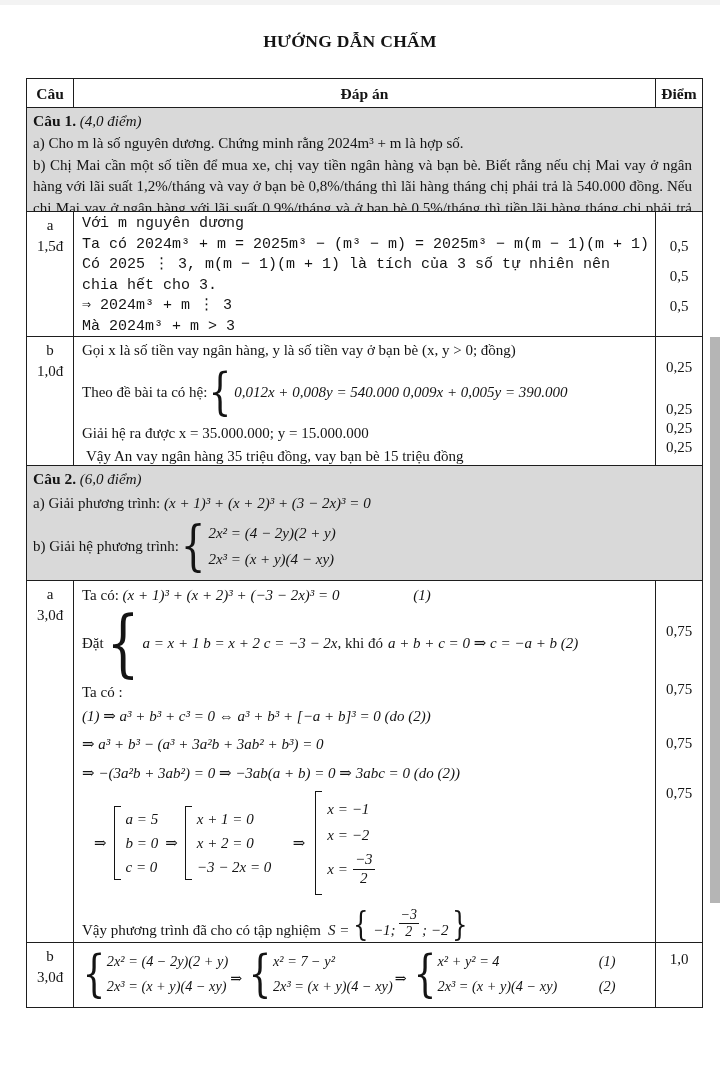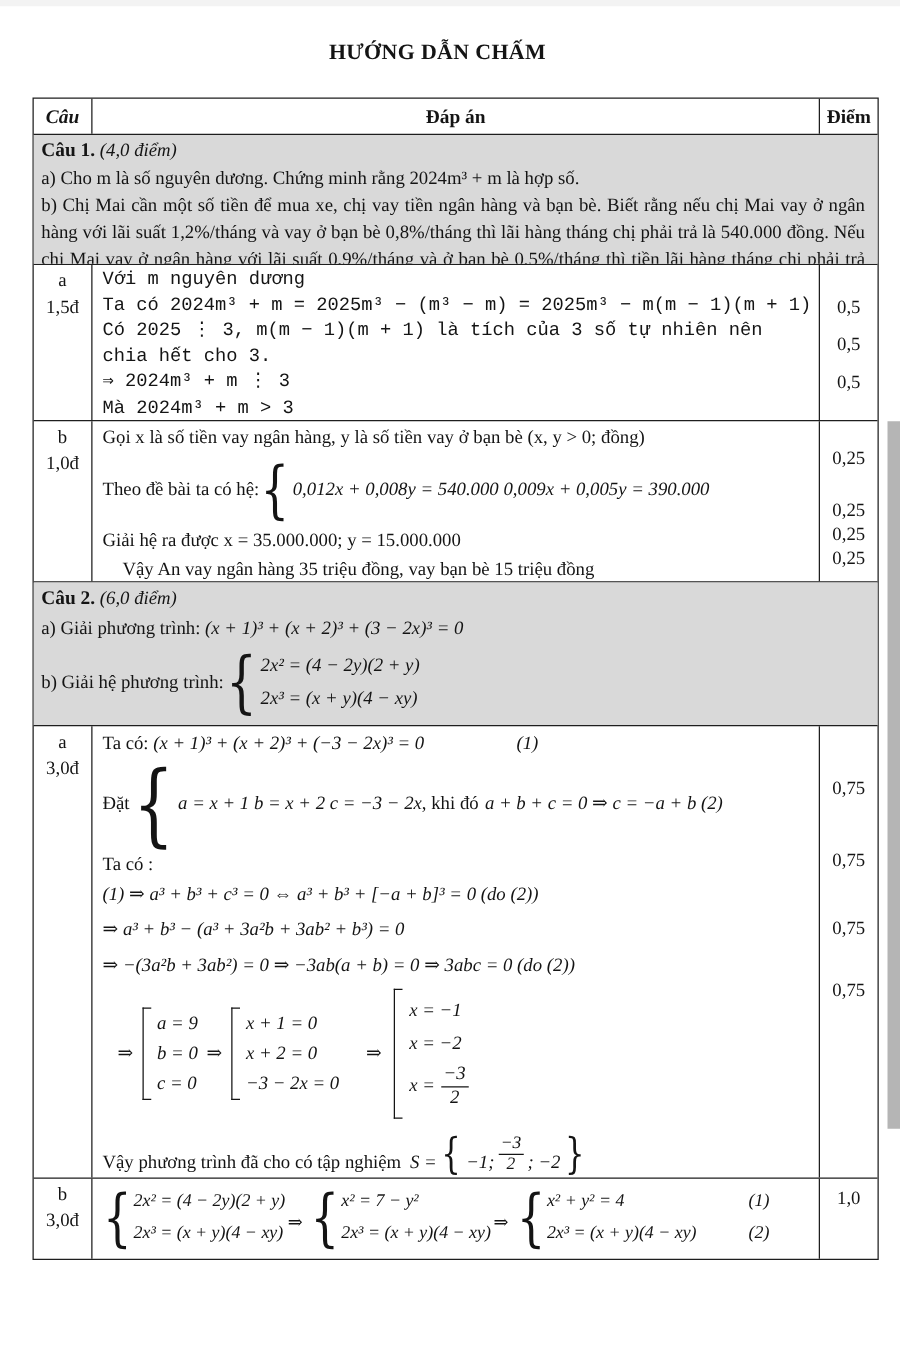--- a/index.html
+++ b/index.html
@@ -29,21 +29,21 @@
   }
   .t-row{display:grid;grid-template-columns:47px 1fr 47px;border-bottom:1.3px solid var(--border);}
   .t-row:last-child{border-bottom:none;}
   .t-row.thick{border-bottom:1.6px solid var(--border);}
   .cell{overflow:hidden;}
   .lab{border-right:1.3px solid var(--border);text-align:center;padding-top:3px;line-height:21px;}
   .scr{border-left:1.3px solid var(--border);position:relative;}
   .scr span{position:absolute;left:0;width:100%;text-align:center;}
   .content{position:relative;padding:2px 4px 0 8px;}
   .hdr{font-weight:bold;text-align:center;padding-top:5px;font-size:15.5px;}
-  .hdr.l{border-right:1.3px solid var(--border);font-style:italic;}
+  .hdr.l{border-right:1.3px solid var(--border);}
   .hdr.r{border-left:1.3px solid var(--border);text-align:center;}
   .qblock{grid-column:1 / span 3;background:var(--block-bg);padding:3px 10px 0 6px;}
   .qhead b{font-size:15.5px;}
   .qhead i{font-size:15px;}
   .stmt{margin-top:2px;}
   .just{text-align:justify;line-height:21.4px;}
   .math{font-style:italic;}
   .lh20 > div{line-height:20.6px;font-family:Liberation Mono, monospace;}
   
   .sys{display:inline-flex;align-items:center;vertical-align:middle;}
@@ -126,21 +126,21 @@
       <div class="abs" style="top:3px;left:8px">Gọi x là số tiền vay ngân hàng, y là số tiền vay ở bạn bè (x, y &gt; 0; đồng)</div>
       <div class="abs" style="top:30px;left:8px;display:flex;align-items:center;">
         <span>Theo đề bài ta có hệ:</span>
         <span class="brace" style="font-size:50px;margin:0 -2px 0 -3px">{</span>
         <span class="eqs" style="line-height:24px">
           <span class="math">0,012x + 0,008y = 540.000</span>
           <span class="math">0,009x + 0,005y = 390.000</span>
         </span>
       </div>
       <div class="abs" style="top:86px;left:8px">Giải hệ ra được x = 35.000.000; y = 15.000.000</div>
-      <div class="abs" style="top:109px;left:24px">Vậy An vay ngân hàng 35 triệu đồng, vay bạn bè 15 triệu đồng</div>
+      <div class="abs" style="top:109px;left:12px">Vậy An vay ngân hàng 35 triệu đồng, vay bạn bè 15 triệu đồng</div>
     </div>
     <div class="cell scr">
       <span style="top:20px">0,25</span>
       <span style="top:62px">0,25</span>
       <span style="top:81px">0,25</span>
       <span style="top:100px">0,25</span>
     </div>
   </div>
 
   <div class="t-row" style="height:115px">
@@ -189,21 +189,21 @@
       <div class="abs" style="top:101px;left:8px">Ta có :</div>
       <div class="abs math" style="top:125px;left:8px">(1) ⇒ a³ + b³ + c³ = 0 ⇔ a³ + b³ + [−a + b]³ = 0 (do (2))</div>
       <div class="abs math" style="top:153px;left:8px">⇒ a³ + b³ − (a³ + 3a²b + 3ab² + b³) = 0</div>
       <div class="abs math" style="top:182px;left:8px">⇒ −(3a²b + 3ab²) = 0 ⇒ −3ab(a + b) = 0 ⇒ 3abc = 0 (do (2))</div>
 
       <div class="abs cases" style="top:210px;left:20px;height:104px">
         <span class="arrow">⇒</span>
         <span class="cases" style="margin-left:7px;height:74px">
           <span class="sqb"></span>
           <span class="col" style="line-height:24px">
-            <span class="math">a = 9</span>
+            <span class="math">a = 5</span>
             <span class="math">b = 0</span>
             <span class="math">c = 0</span>
           </span>
         </span>
         <span class="arrow" style="margin:0 7px">⇒</span>
         <span class="cases" style="height:74px">
           <span class="sqb"></span>
           <span class="col" style="line-height:24px;min-width:86px">
             <span class="math">x + 1 = 0</span>
             <span class="math">x + 2 = 0</span>

